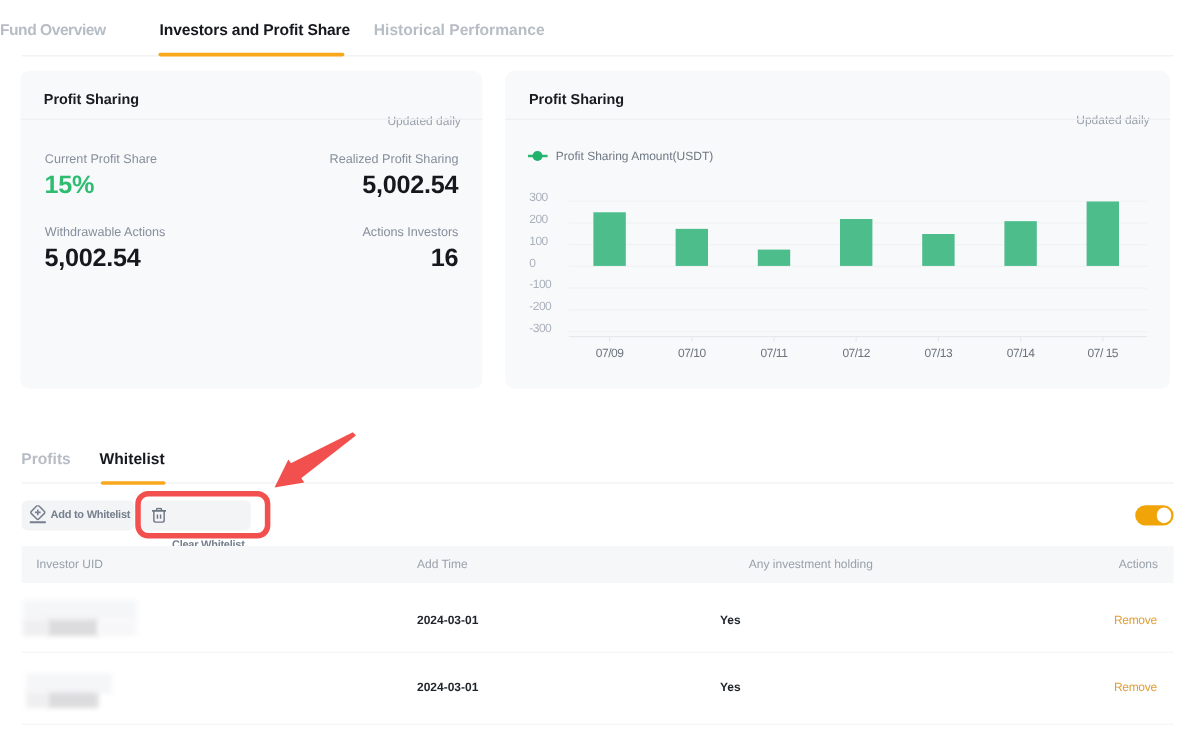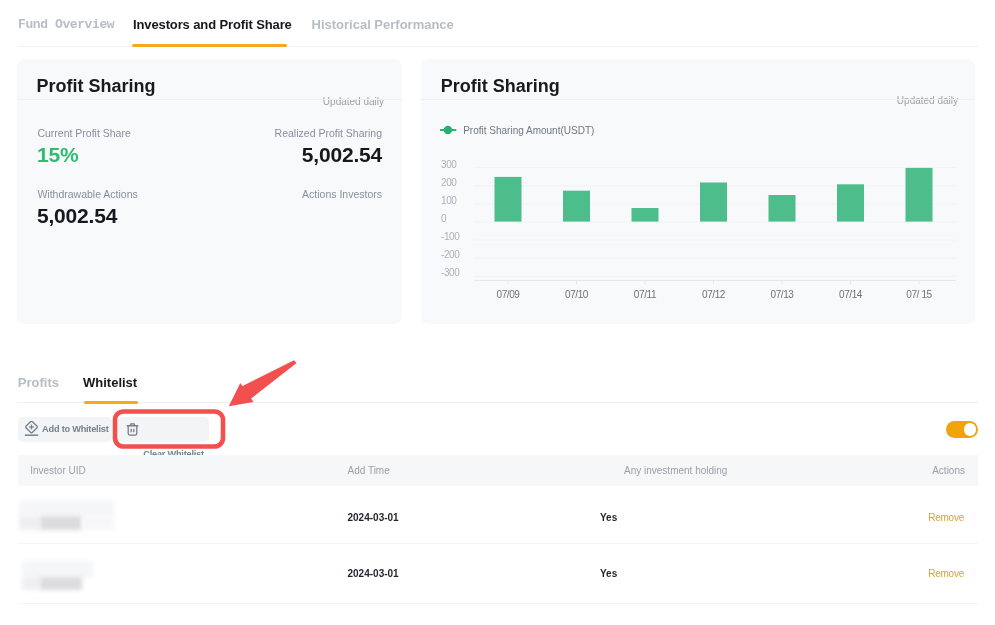--- a/index.html
+++ b/index.html
@@ -5,45 +5,46 @@
   * { margin:0; padding:0; box-sizing:border-box; }
   html,body { width:995px; height:625px; background:#fff; font-family:"Liberation Sans", sans-serif; overflow:hidden; }
   .abs { position:absolute; }
   body { position:relative; }
   .tab-grey { color:#b7bdc5; font-weight:bold; font-size:13px; }
   .tab-dark { color:#16181d; font-weight:bold; font-size:13px; }
   .card { background:#f8f9fb; border-radius:8px; }
   .lbl { color:#868f9c; font-size:10.5px;text-align:center; }
   .val { color:#16181d; font-size:21px; font-weight:bold; letter-spacing:-0.2px; }
   .upd { color:#9aa2ac; font-size:10px;margin-top:18px; }
-  .title { color:#181b20; font-size:18px; font-weight:bold; }
+  .title { color:#181b20; font-size:12px; font-weight:bold; }
   .r { text-align:right; }
 </style>
 </head>
 <body>
 
-<div class="abs tab-grey" style="left:18px; top:17px; letter-spacing:-0.4px;font-family:Liberation Mono, monospace;">Fund Overview</div>
+<div class="abs tab-grey" style="left:0; top:17px; letter-spacing:-0.4px;">Fund Overview</div>
 <div class="abs tab-dark" style="left:133px; top:17px; letter-spacing:-0.12px;">Investors and Profit Share</div>
 <div class="abs tab-grey" style="left:311.5px; top:17px;">Historical Performance</div>
 <div class="abs" style="left:17.6px; top:45.6px; width:960px; height:1px; background:#f0f1f4;"></div>
 <div class="abs" style="left:131.8px; top:44px; width:155.5px; height:2.6px; background:#f8a81c; border-radius:2px;"></div>
 
 <div class="abs card" style="left:17px; top:59px; width:385px; height:265px;">
   <div class="abs title" style="left:19.5px; top:16.5px;">Profit Sharing</div>
   <div class="abs upd r" style="right:18px; top:18.5px; width:100px;">Updated daily</div>
   <div class="abs" style="left:0; top:40px; width:385px; height:1px; background:#eef0f2;"></div>
 
   <div class="abs lbl" style="left:20.4px; top:68px;">Current Profit Share</div>
   <div class="abs val" style="left:20px; top:84px; color:#2ebd70;">15%</div>
   <div class="abs lbl r" style="right:20px; top:68px; width:200px;">Realized Profit Sharing</div>
   <div class="abs val r" style="right:20px; top:84px; width:200px;">5,002.54</div>
 
   <div class="abs lbl" style="left:20.4px; top:129px;">Withdrawable Actions</div>
   <div class="abs val" style="left:20px; top:145px;">5,002.54</div>
   <div class="abs lbl r" style="right:20px; top:129px; width:200px;">Actions Investors</div>
+  <div class="abs val r" style="right:20px; top:145px; width:200px;">16</div>
 </div>
 
 <div class="abs card" style="left:420.5px; top:59px; width:554.5px; height:265px;">
   <div class="abs title" style="left:20.3px; top:16.5px;">Profit Sharing</div>
   <div class="abs upd r" style="right:17px; top:18px; width:100px;">Updated daily</div>
   <div class="abs" style="left:0; top:40px; width:554.5px; height:1px; background:#eef0f2;"></div>
 </div>
 
 <svg class="abs" style="left:426px; top:59px;" width="549" height="265" viewBox="0 0 549 265">
 

